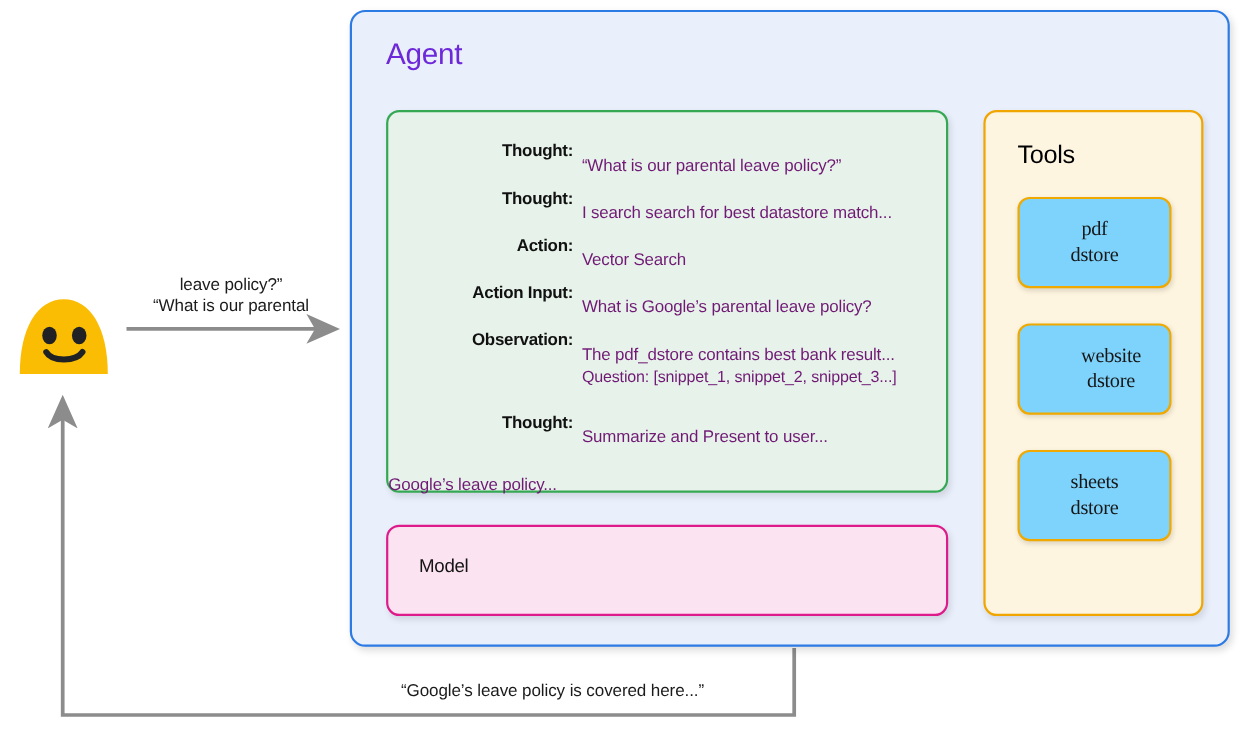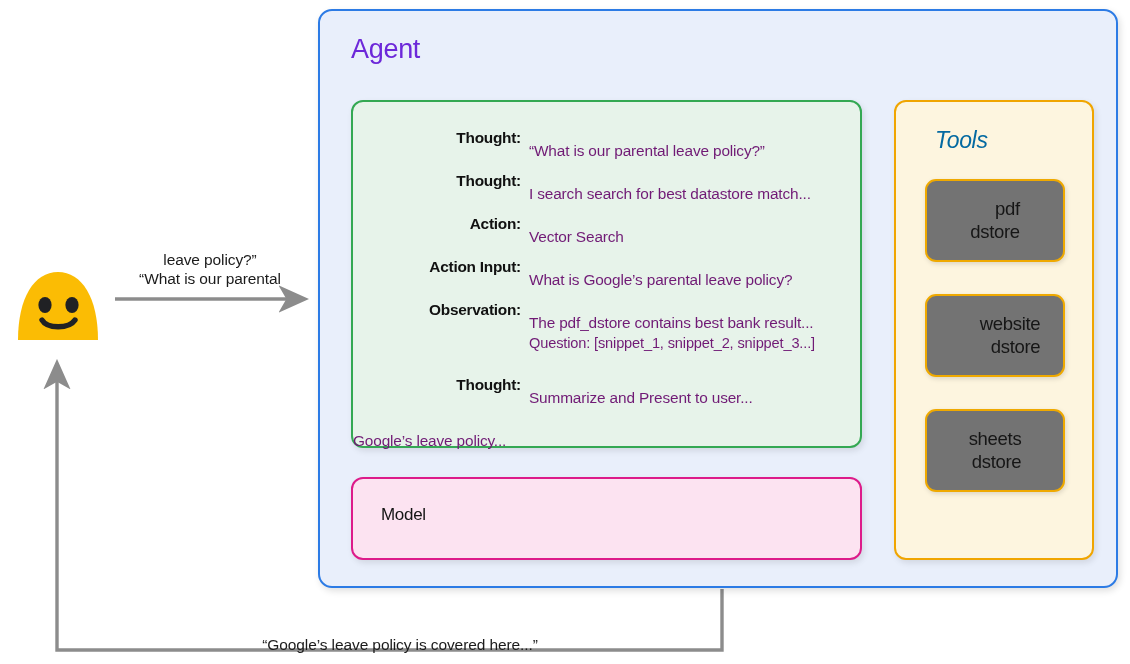--- a/index.html
+++ b/index.html
@@ -49,25 +49,24 @@
     color: #1b1b1b;
     letter-spacing: -0.1px;
   }
 
   
   #agent-answer {
     position: absolute;
     left: 160px;
     top: 620px;
     width: 480px;
-    text-align: center;
+    text-align: right;
     font-size: 15.5px;
     color: #1b1b1b;
     letter-spacing: -0.1px;
-    margin-top: 16px;
   }
 
   
   #agent-box {
     position: absolute;
     left: 318px;
     top: 9px;
     width: 800px;
     height: 579px;
     box-sizing: border-box;
@@ -165,45 +164,45 @@
     width: 200px;
     height: 460px;
     box-sizing: border-box;
     border: 2.5px solid #F0A500;
     border-radius: 12px;
     background: #FDF5DF;
     box-shadow: 2px 3px 6px rgba(0,0,0,0.10);
   }
   #tools-title {
     position: absolute;
-    left: 39px;
+    left: 29px;
     top: 25px;
     font-size: 23px;
-    color: #0369a1;
+    color: #000000;
     letter-spacing: -0.3px;
-    font-style: italic;
   }
   .tool-card {
     position: absolute;
     left: 29px;
     width: 140px;
     height: 83px;
     box-sizing: border-box;
     border: 2.5px solid #EFA900;
     border-radius: 11px;
-    background: #737373;
+    background: #7dd3fc;
     box-shadow: 1px 2px 5px rgba(0,0,0,0.13);
     display: flex;
     align-items: center;
     justify-content: center;
-    text-align: right;
+    text-align: center;
     font-size: 18.5px;
     line-height: 1.20;
     color: #161616;
     letter-spacing: -0.3px;
+    font-family: Liberation Serif, serif;
   }
   .tool-card:nth-of-type(1) { top: 0; }
 </style>
 </head>
 <body>
 
 <div id="canvas">
 
   <svg id="connectors" viewBox="0 0 1130 664">
     <defs>

